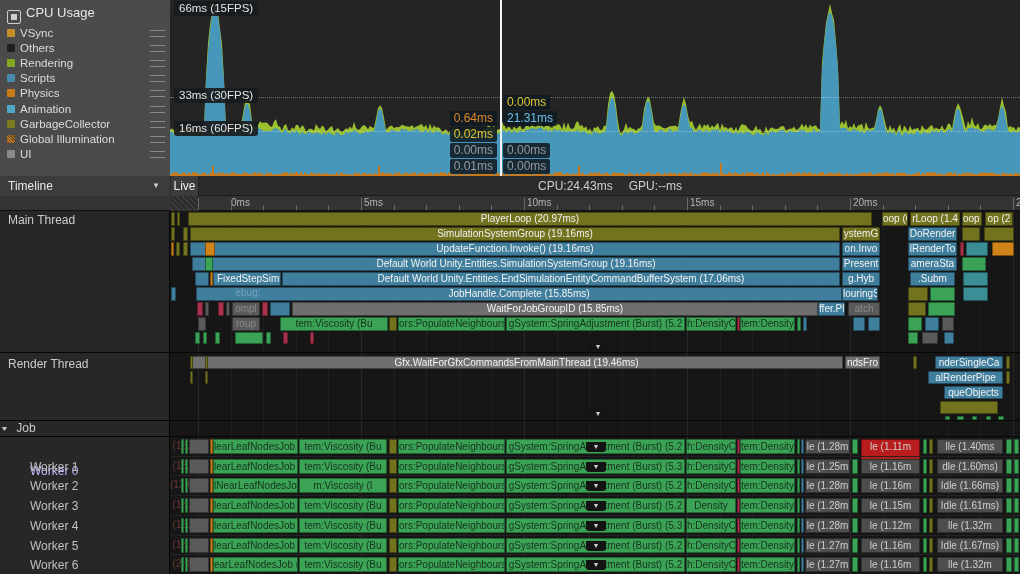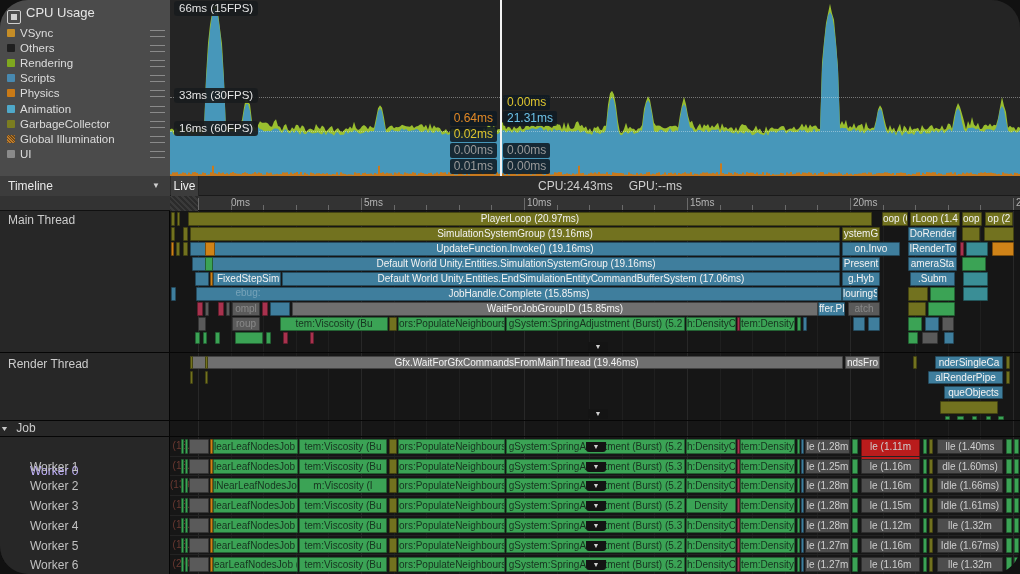--- a/index.html
+++ b/index.html
@@ -1,17 +1,17 @@
 <!DOCTYPE html>
 <html><head>
 <meta charset="utf-8">
 <style>
   html,body{margin:0;padding:0;background:#111;}
   #app{position:relative;width:1020px;height:574px;overflow:hidden;
-       font-family:"Liberation Sans",sans-serif;background:#181818;border-radius:28px;-webkit-font-smoothing:antialiased;}
+       font-family:"Liberation Sans",sans-serif;background:#181818;-webkit-font-smoothing:antialiased;}
   .abs{position:absolute;}
   
   #legend-panel{left:0;top:0;width:170px;height:176px;background:#4b4b4b;z-index:5;}
   #legend-title{left:0;top:4px;width:170px;height:18px;color:#e6e6e6;font-size:13px;line-height:18px;}
   #cpu-icon{left:7px;top:6px;width:12px;height:12px;border:1px solid #cfcfcf;border-radius:2px;}
   #cpu-icon::after{content:"";position:absolute;left:3px;top:3px;width:6px;height:6px;background:#cfcfcf;}
   #legend-title span{position:absolute;left:26px;top:0;}
   .leg-item{left:0;width:170px;height:15px;}
   .leg-sw{position:absolute;left:7px;top:4px;width:8px;height:8px;border-radius:1px;}
   .leg-lb{position:absolute;left:20px;top:1px;font-size:11.5px;color:#dcdcdc;line-height:14px;}
@@ -658,21 +658,21 @@
       <div class="bar outl" style="left: 190px; top: 227px; width: 650px; height: 14px; line-height: 12px; background: rgb(114, 114, 31); color: rgb(242, 242, 242);">SimulationSystemGroup (19.16ms)</div>
       <div class="bar outl" style="left: 842px; top: 227px; width: 38px; height: 14px; line-height: 12px; background: rgb(114, 114, 31); color: rgb(242, 242, 242);">ystemG</div>
       <div class="bar outl" style="left: 908px; top: 227px; width: 49px; height: 14px; line-height: 12px; background: rgb(63, 126, 157); color: rgb(242, 242, 242);">DoRender</div>
       <div class="bar outl" style="left: 962px; top: 227px; width: 18px; height: 14px; line-height: 12px; background: rgb(114, 114, 31);"></div>
       <div class="bar outl" style="left: 984px; top: 227px; width: 30px; height: 14px; line-height: 12px; background: rgb(114, 114, 31);"></div>
       <div class="bar outl" style="left: 171px; top: 242px; width: 3px; height: 14px; line-height: 12px; background: rgb(207, 131, 24);"></div>
       <div class="bar outl" style="left: 176px; top: 242px; width: 4px; height: 14px; line-height: 12px; background: rgb(114, 114, 31);"></div>
       <div class="bar outl" style="left: 183px; top: 242px; width: 5px; height: 14px; line-height: 12px; background: rgb(114, 114, 31);"></div>
       <div class="bar outl" style="left: 190px; top: 242px; width: 650px; height: 14px; line-height: 12px; background: rgb(63, 126, 157); color: rgb(242, 242, 242);">UpdateFunction.Invoke() (19.16ms)</div>
       <div class="bar outl" style="left: 205px; top: 242px; width: 10px; height: 14px; line-height: 12px; background: rgb(207, 131, 24);"></div>
-      <div class="bar outl" style="left: 842px; top: 242px; width: 58px; height: 14px; line-height: 12px; background: rgb(63, 126, 157); color: rgb(242, 242, 242); text-align: center;">on.Invo</div>
+      <div class="bar outl" style="left: 842px; top: 242px; width: 38px; height: 14px; line-height: 12px; background: rgb(63, 126, 157); color: rgb(242, 242, 242); text-align: center;">on.Invo</div>
       <div class="bar outl" style="left: 908px; top: 242px; width: 49px; height: 14px; line-height: 12px; background: rgb(63, 126, 157); color: rgb(242, 242, 242);">lRenderTo</div>
       <div class="bar outl" style="left: 960px; top: 242px; width: 4px; height: 14px; line-height: 12px; background: rgb(168, 50, 78);"></div>
       <div class="bar outl" style="left: 966px; top: 242px; width: 22px; height: 14px; line-height: 12px; background: rgb(58, 142, 150);"></div>
       <div class="bar outl" style="left: 992px; top: 242px; width: 22px; height: 14px; line-height: 12px; background: rgb(207, 131, 24);"></div>
       <div class="bar outl" style="left: 192px; top: 257px; width: 648px; height: 14px; line-height: 12px; background: rgb(63, 126, 157); color: rgb(242, 242, 242);">Default World Unity.Entities.SimulationSystemGroup (19.16ms)</div>
       <div class="bar outl" style="left: 205px; top: 257px; width: 8px; height: 14px; line-height: 12px; background: rgb(59, 163, 85);"></div>
       <div class="bar outl" style="left: 842px; top: 257px; width: 38px; height: 14px; line-height: 12px; background: rgb(63, 126, 157); color: rgb(242, 242, 242);">Present</div>
       <div class="bar outl" style="left: 908px; top: 257px; width: 49px; height: 14px; line-height: 12px; background: rgb(63, 126, 157); color: rgb(242, 242, 242);">ameraSta</div>
       <div class="bar outl" style="left: 962px; top: 257px; width: 24px; height: 14px; line-height: 12px; background: rgb(59, 163, 85);"></div>
       <div class="bar outl" style="left: 195px; top: 272px; width: 14px; height: 14px; line-height: 12px; background: rgb(63, 126, 157);"></div>

